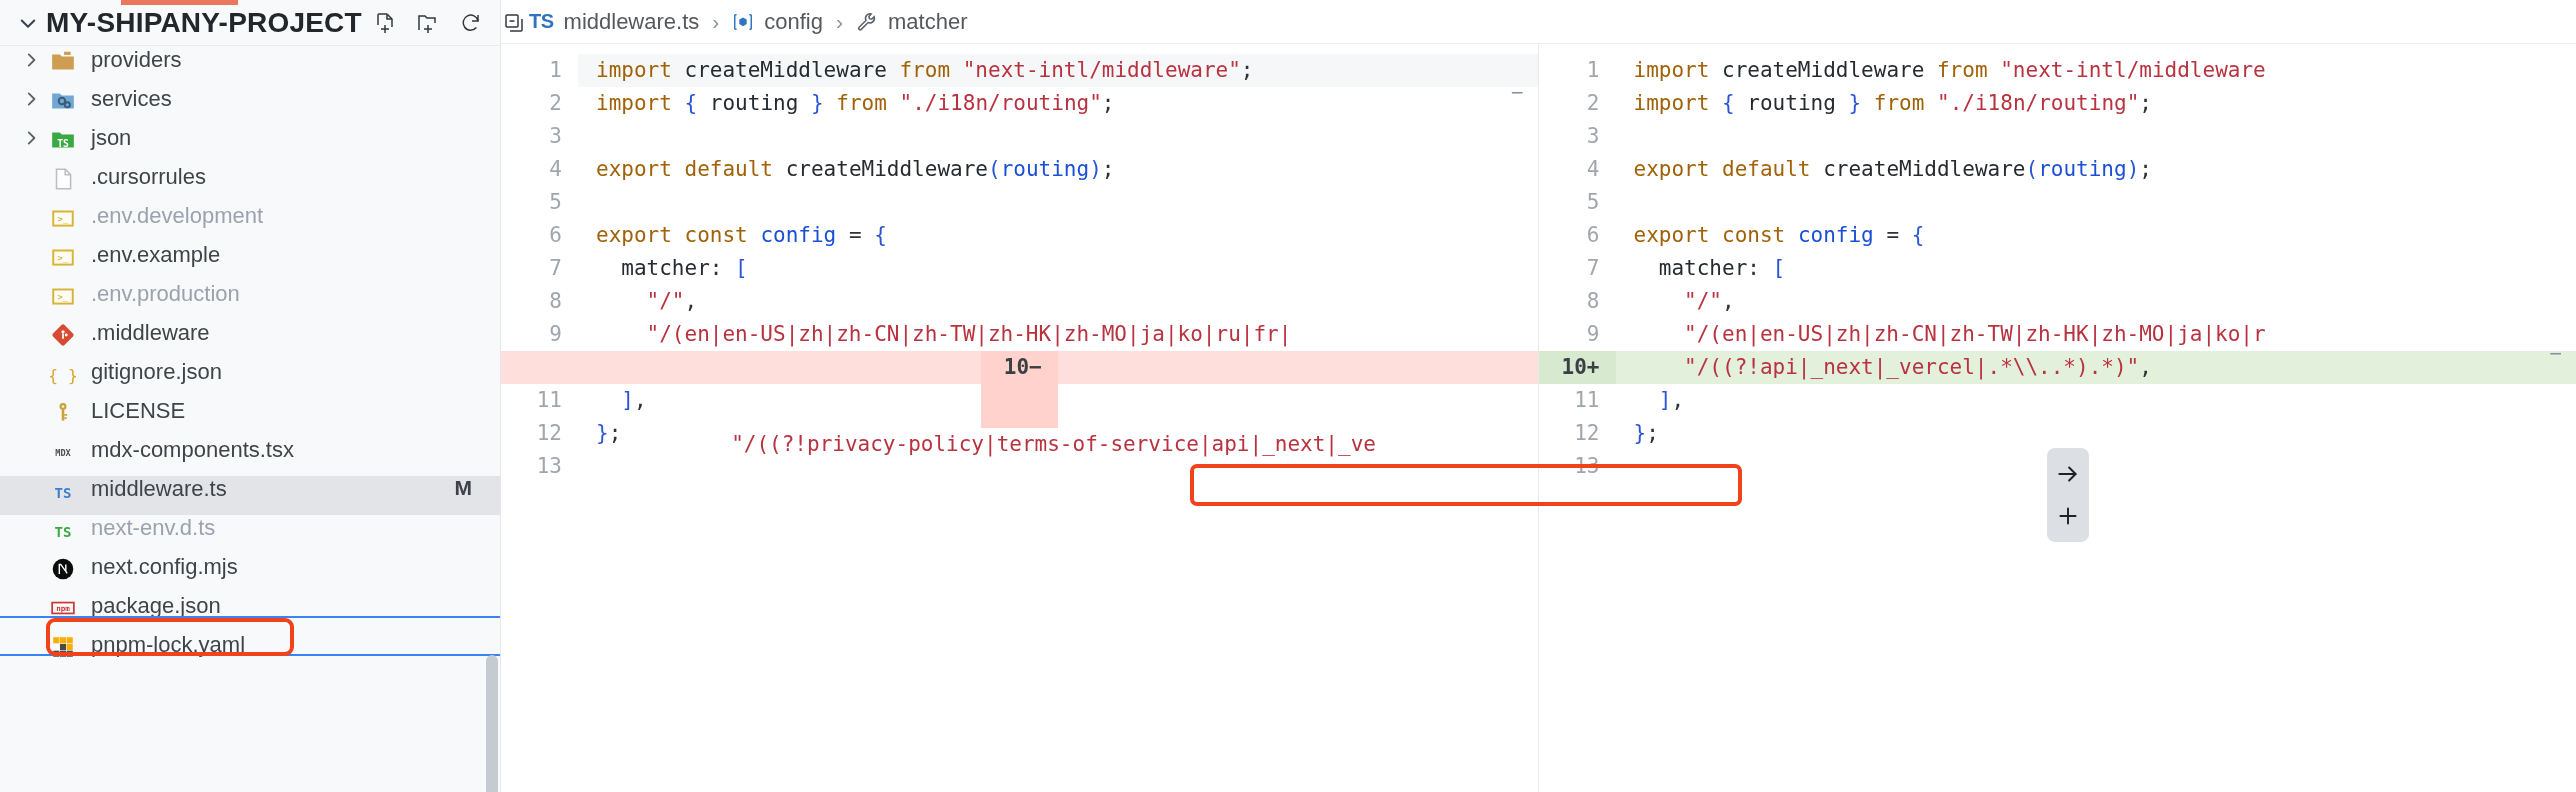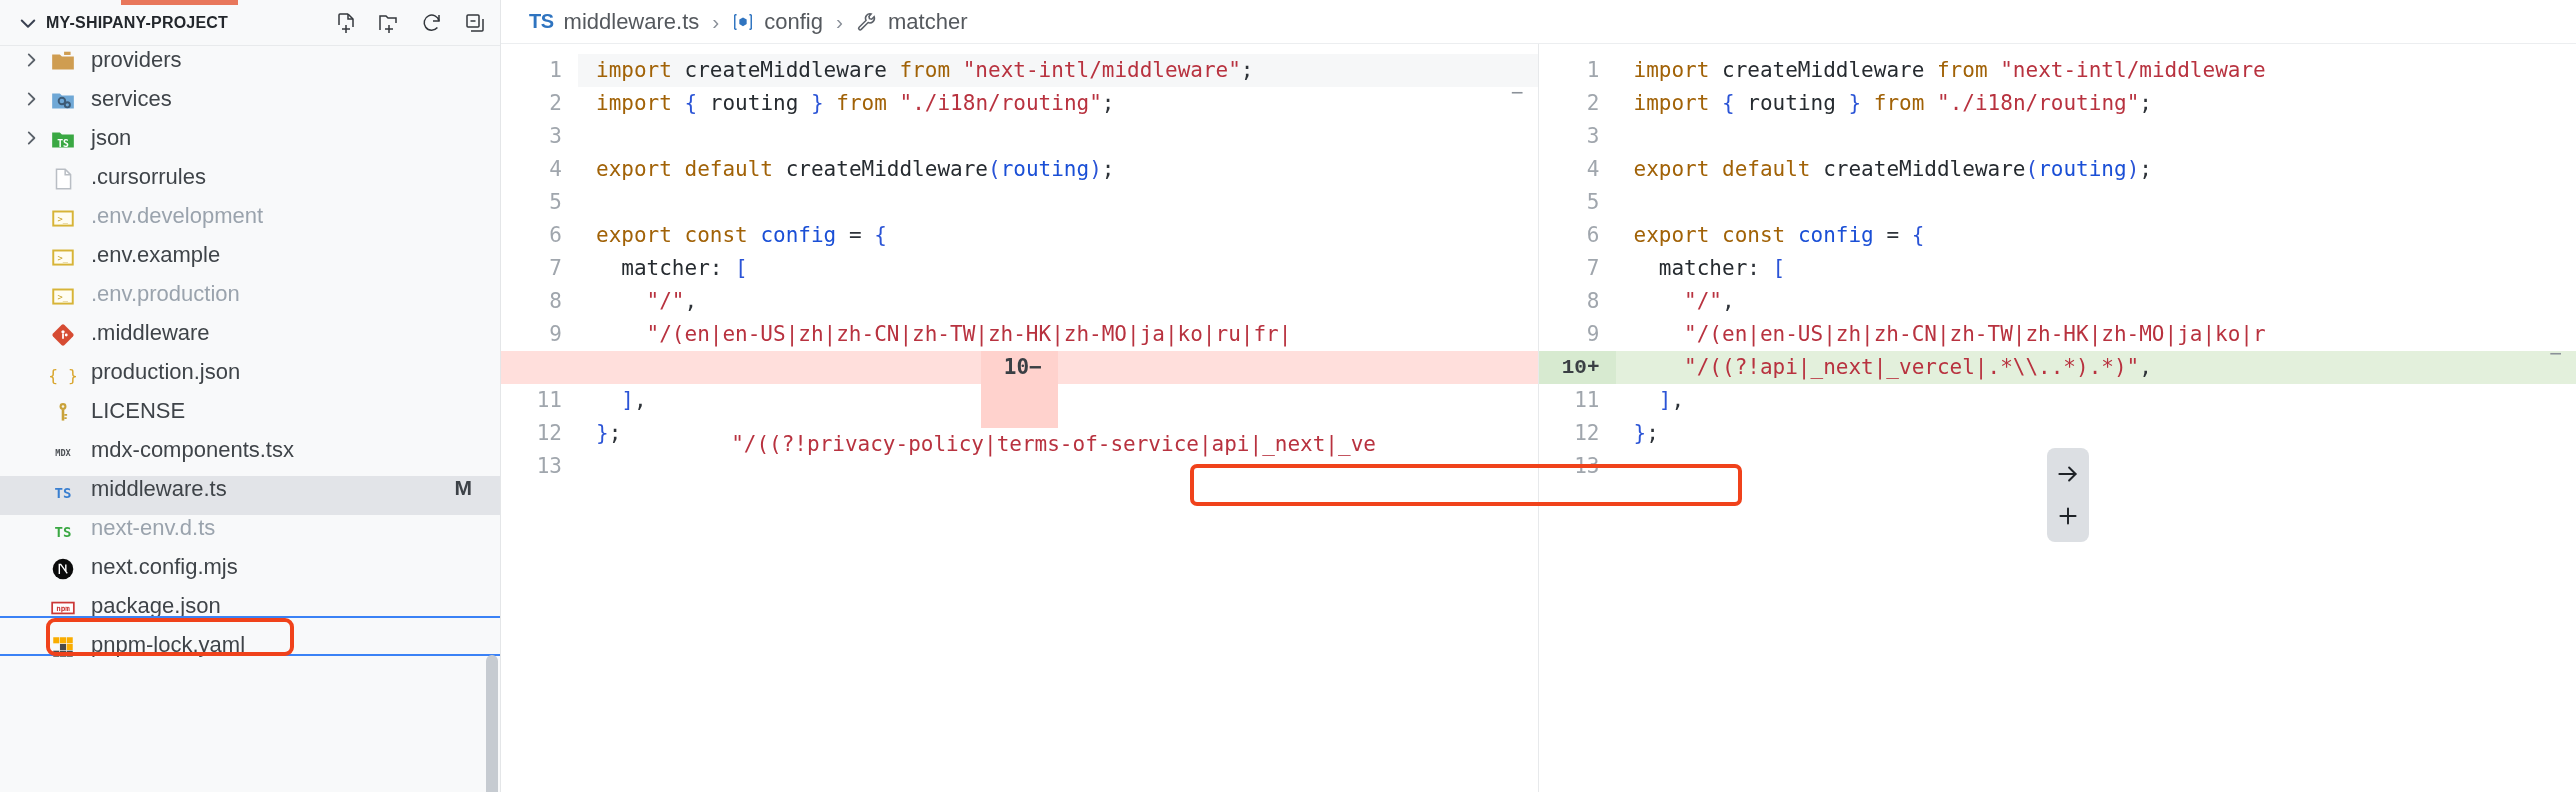--- a/index.html
+++ b/index.html
@@ -44,21 +44,21 @@
     border-bottom: 1px solid #e8eaec;
     flex: 0 0 46px;
   }
   .sb-chevron {
     width: 28px; height: 28px;
     display: flex; align-items: center; justify-content: center;
     color: #3b4252;
     flex: 0 0 28px;
   }
   .sb-title {
-    font-size: 16px;
+    font-size: 28px;
     font-weight: bold;
     color: #23272c;
     letter-spacing: 0.2px;
     white-space: nowrap;
     margin-left: 4px;
     flex: 1 1 auto;
   }
   .sb-actions {
     display: flex;
     align-items: center;
@@ -214,21 +214,21 @@
     font-size: 21px;
     user-select: none;
   }
   .gutter.cur { color: #1f2328; font-weight: 600; }
   .ctext { flex: 1 1 auto; padding-left: 18px; white-space: pre; }
 
   .cline.cur-line .ctext { background: #f6f7f8; }
   .cline.del { background: #ffdfdc; flex-direction: column; }
   .cline.del .gutter { background: #ffd2cd; color: #3a3f44; }
   .cline.add { background: #e3f0dc; }
-  .cline.add .gutter { background: #d7ead0; color: #3a3f44; font-family: Liberation Mono, monospace; }
+  .cline.add .gutter { background: #d7ead0; color: #3a3f44; }
   .cline.del .ctext, .cline.add .ctext { background: transparent; }
 
   
   .k  { color: #a16207; }          
   .id { color: #262b30; }          
   .s  { color: #b8323f; }          
   .b  { color: #2b54d6; }          
   .v  { color: #1a4fd6; }          
   .p  { color: #2d3238; }
 
@@ -441,21 +441,21 @@
             <span class="arrow blank">
               <svg width="18" height="18" viewBox="0 0 16 16">
                 <path d="M6 3l5 5-5 5" fill="none" stroke="currentColor" stroke-width="1.6" stroke-linecap="round" stroke-linejoin="round"></path>
               </svg>
             </span>
             <span class="ficon">
               <svg width="26" height="26" viewBox="0 0 24 24">
                 <text x="12" y="18" font-size="15" font-family="monospace" fill="#d9a62e" text-anchor="middle">{ }</text>
               </svg>
             </span>
-            <span class="label">production.json</span>
+            <span class="label">gitignore.json</span>
           </div>
           <div class="row">
             <span class="arrow blank">
               <svg width="18" height="18" viewBox="0 0 16 16">
                 <path d="M6 3l5 5-5 5" fill="none" stroke="currentColor" stroke-width="1.6" stroke-linecap="round" stroke-linejoin="round"></path>
               </svg>
             </span>
             <span class="ficon">
               <svg width="26" height="26" viewBox="0 0 24 24">
                 <circle cx="12" cy="6" r="3.2" fill="#c9a23a"></circle>

